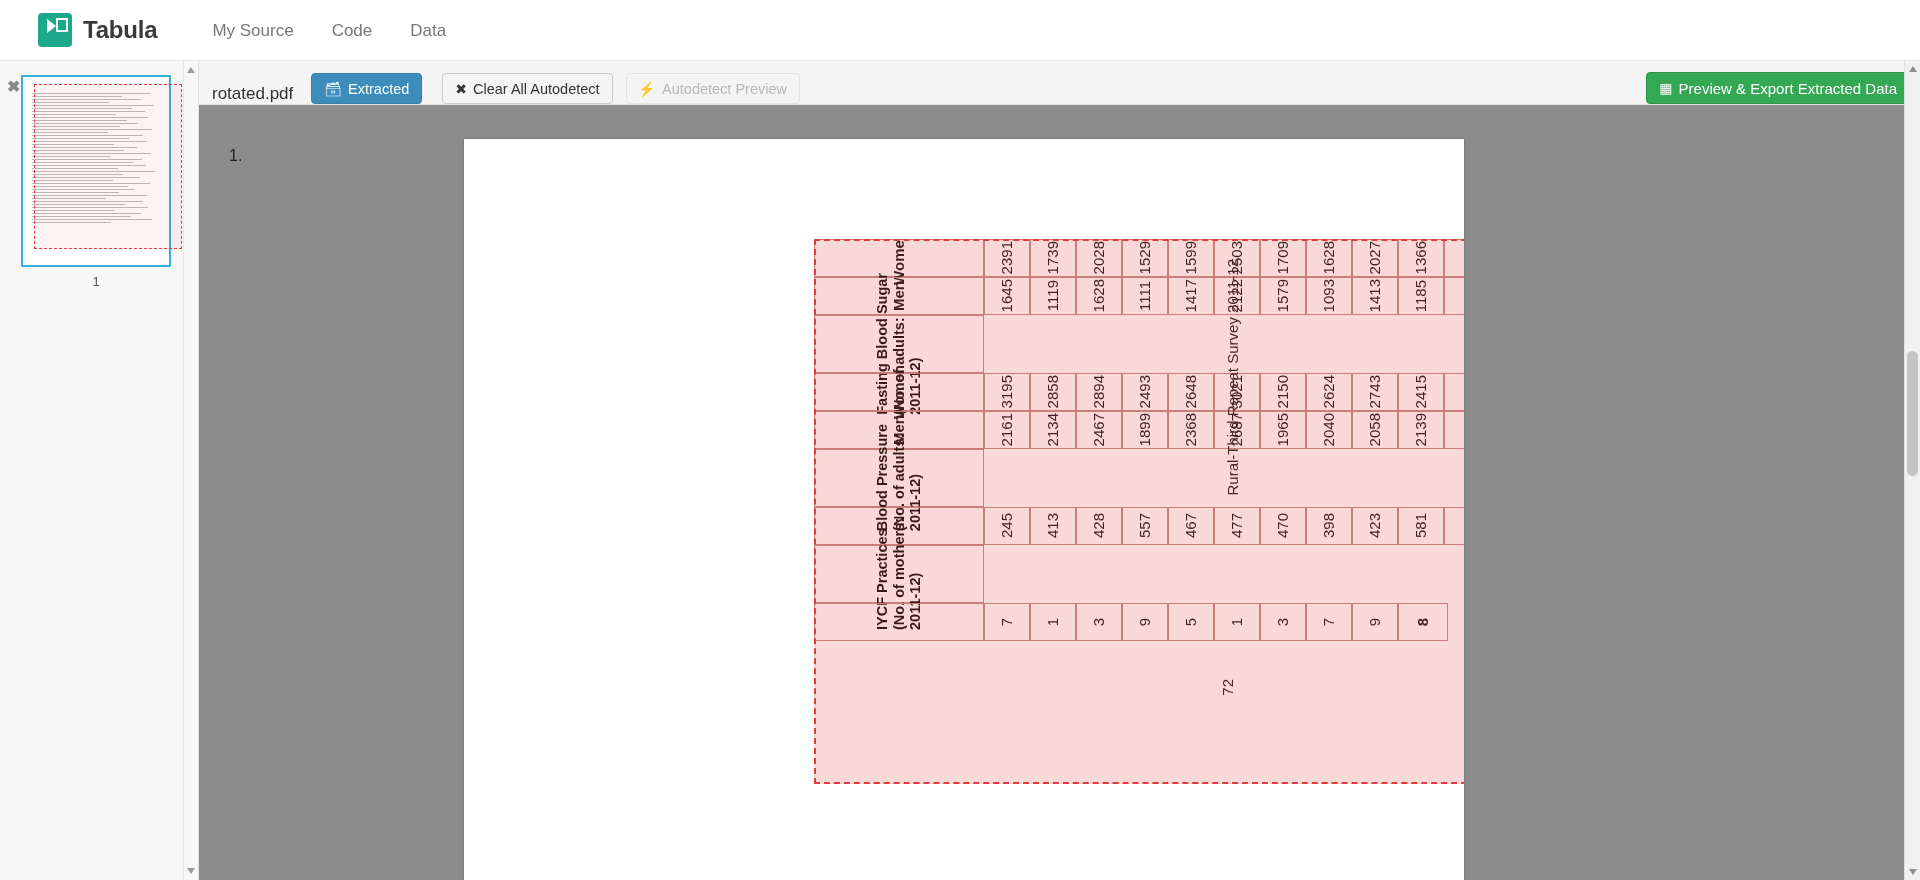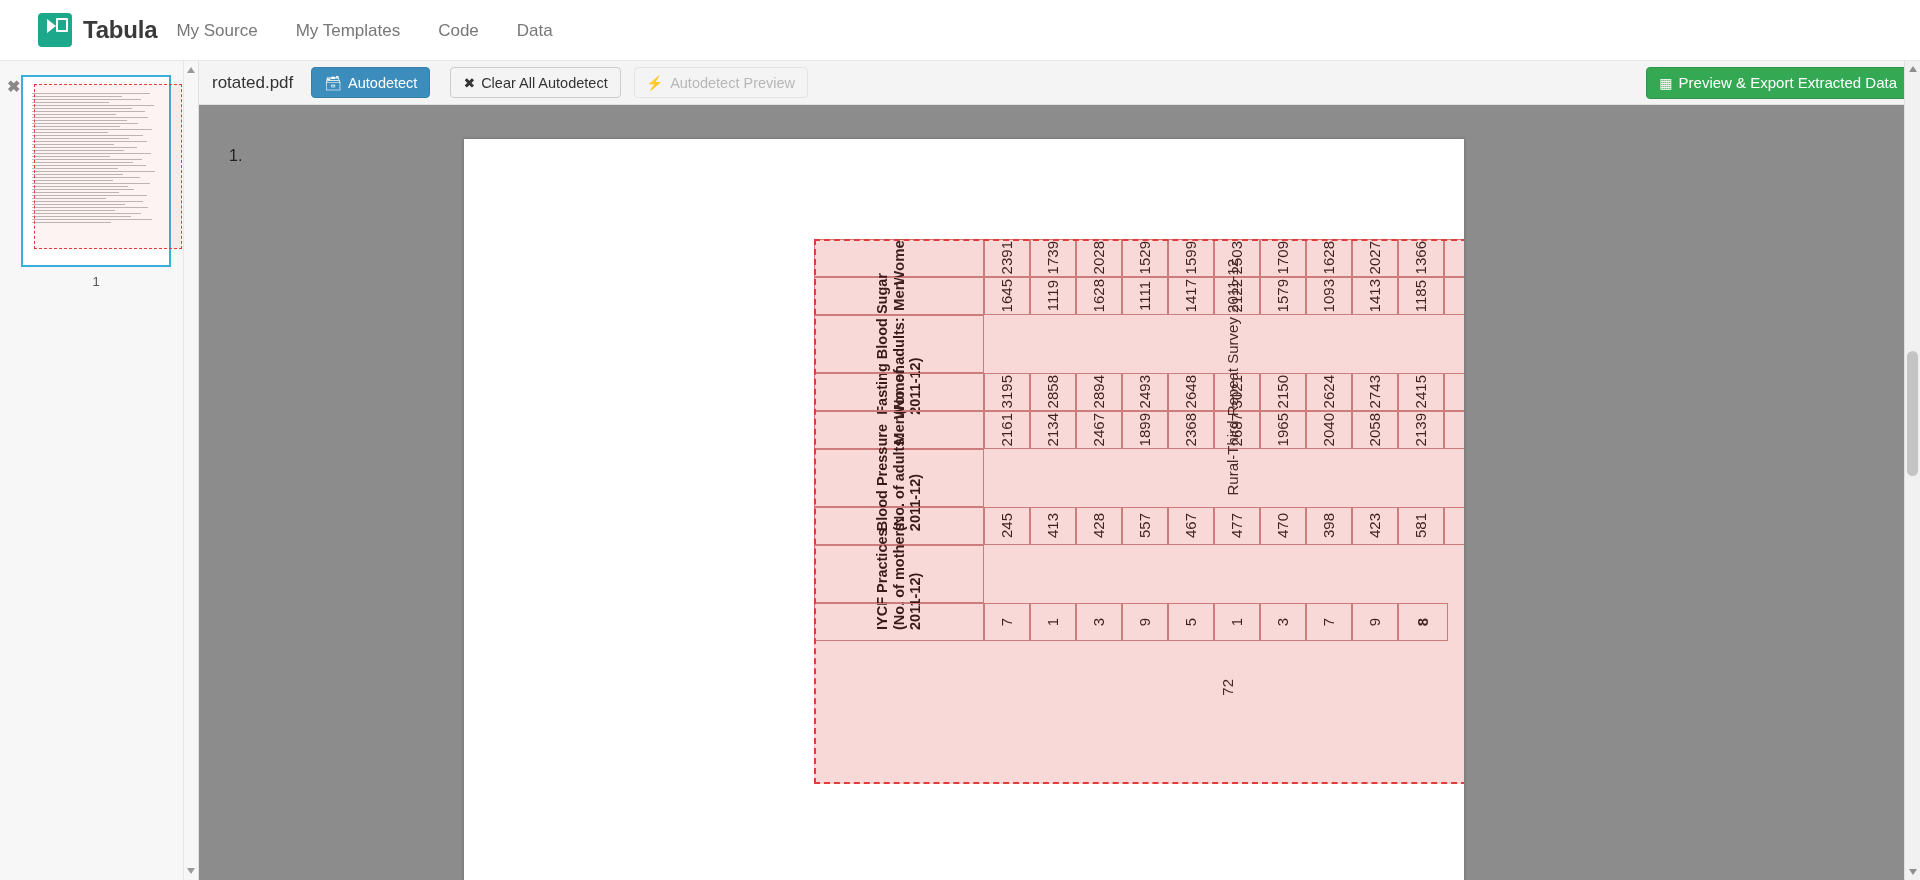--- a/index.html
+++ b/index.html
@@ -14,21 +14,21 @@
   
   .navbar {
     position: absolute; top: 0; left: 0;
     width: 1920px; height: 61px;
     background: #ffffff;
     border-bottom: 1px solid #e7e7e7;
     display: flex; align-items: center;
   }
   .brand {
     display: flex; align-items: center;
-    margin-left: 30px; 
+    margin-left: 30px; margin-right: 36px;
     text-decoration: none;
     padding-left: 8px;
   }
   .brand-logo {
     width: 34px; height: 34px;
     background: #1ca98b;
     border-radius: 4px;
     position: relative;
     margin-right: 11px;
   }
@@ -65,21 +65,21 @@
     font-size: 17px; color: #777777;
     cursor: pointer;
   }
 
   
   .toolbar {
     position: absolute; top: 61px; left: 199px;
     width: 1721px; height: 44px;
     background: #f4f4f4;
     border-bottom: 1px solid #e0e0e0;
-    display: flex; align-items: center;
+    display: flex; align-items: flex-end;
   }
   .filename {
     font-size: 17px; color: #333;
     margin-left: 13px; margin-right: 18px;
     white-space: nowrap;
   }
   .btn {
     height: 31px;
     border-radius: 4px;
     font-size: 14.5px;
@@ -262,21 +262,20 @@
 </head>
 <body>
 
 <div class="navbar">
   <a class="brand">
     <span class="brand-logo"></span>
     <span class="brand-text">Tabula</span>
   </a>
   <div class="nav-links">
     <span class="nav-link">My Source</span>
-    <span class="nav-link">My Templates</span>
     <span class="nav-link">Code</span>
     <span class="nav-link">Data</span>
   </div>
 </div>
 
 <div class="sidebar">
   <span class="sidebar-close" style="font-size:0;">close-icon</span>
   <span class="sidebar-close">✖</span>
 
   <div class="thumb-wrap">
@@ -336,21 +335,21 @@
     <span class="sb-arrow up"></span>
     <span class="sb-arrow down"></span>
   </div>
 </div>
 
 <div class="toolbar">
   <span class="filename">rotated.pdf</span>
 
   <span class="btn btn-primary">
     <span class="gl">🗃</span>
-    <span>Autodetect</span>
+    <span>Extracted</span>
   </span>
 
   <span class="btn btn-default">
     <span class="gl">✖</span>
     <span>Clear All Autodetect</span>
   </span>
 
   <span class="btn btn-muted">
     <span class="gl">⚡</span>
     <span>Autodetect Preview</span>

